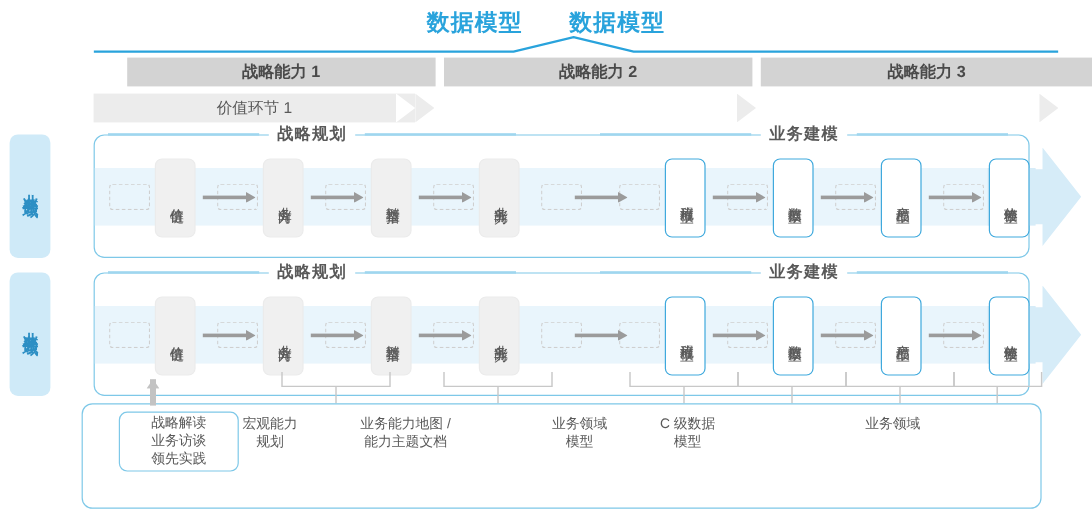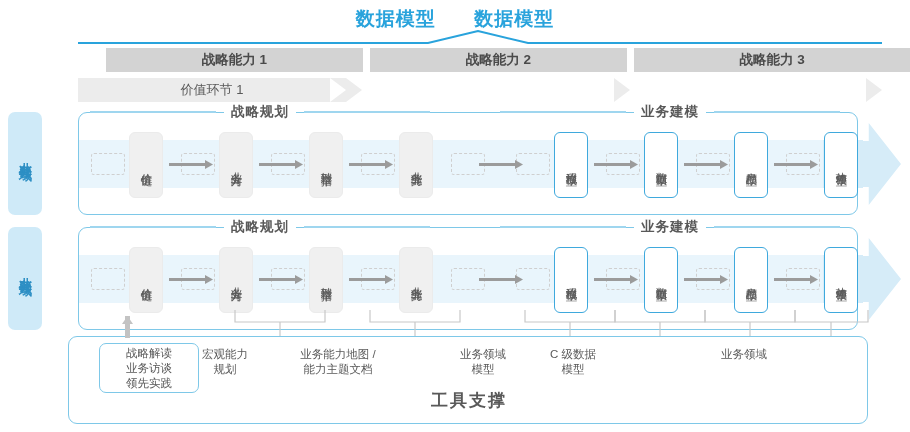--- a/index.html
+++ b/index.html
@@ -495,21 +495,20 @@
       <div>模型</div>
     </div>
     <div class="tool-cap" style="left:442px; width:124px">
       <div>C 级数据</div>
       <div>模型</div>
     </div>
     <div class="tool-cap" style="left:613px; width:124px">
       <div>业务领域</div>
     </div>
 
-    <div class="tools-title">工具支撑</div>
   </div>
 
   <div class="up-arrow" style="left:122px; top:316px; height:22px">
     <div class="stem" style="height:22px"></div>
     <div class="tip"></div>
   </div>
 
 </div>
 
 </body></html>

